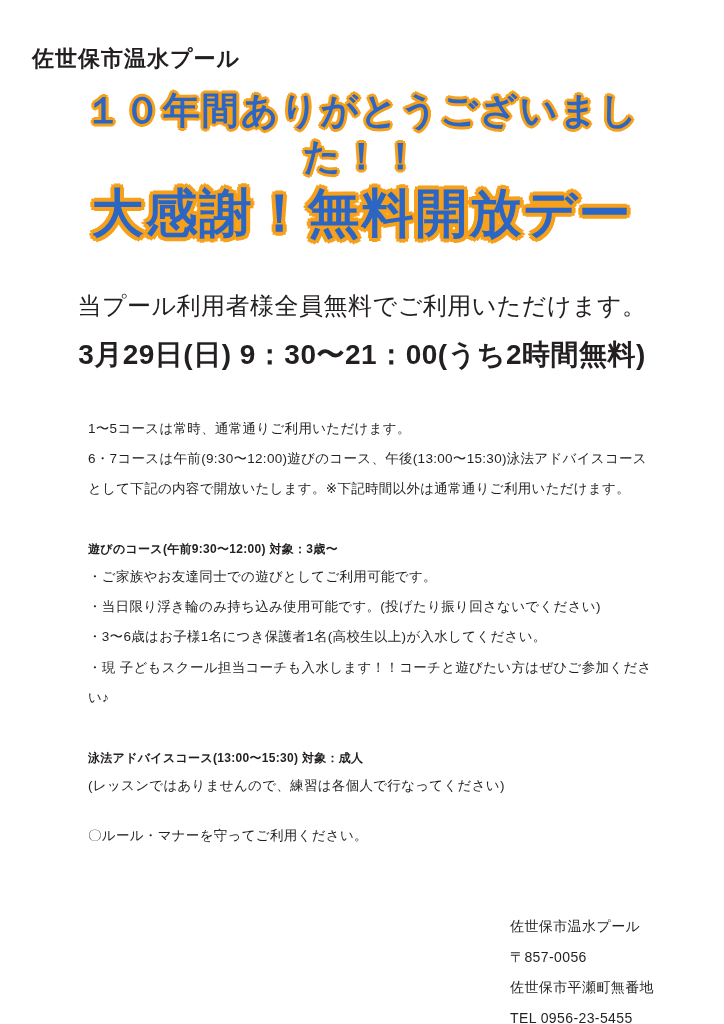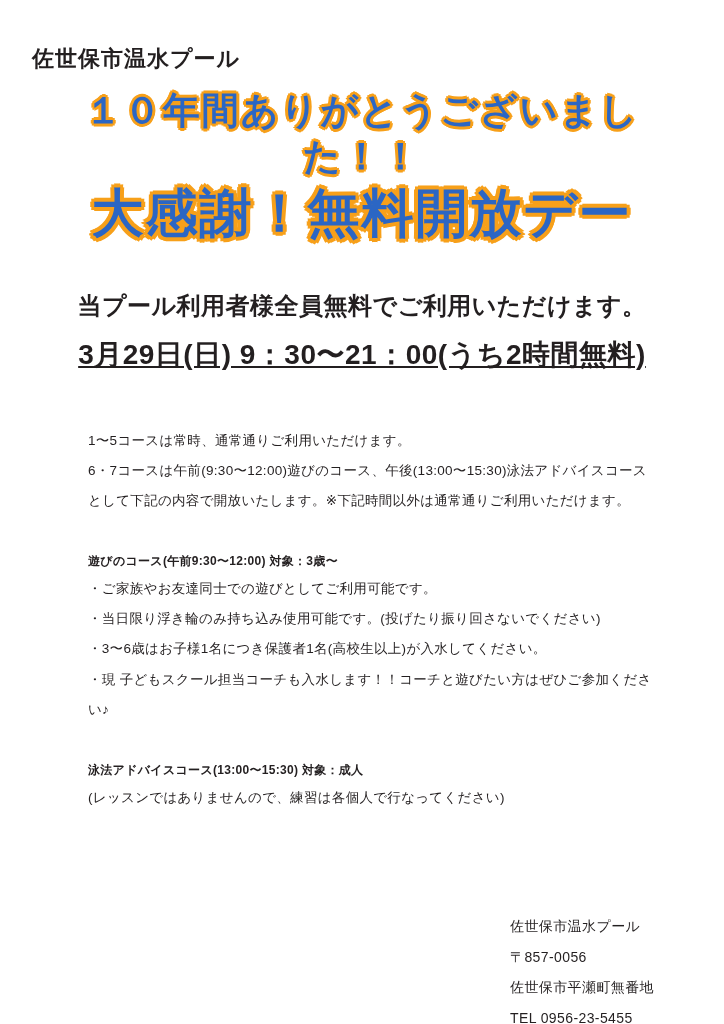--- a/index.html
+++ b/index.html
@@ -63,36 +63,35 @@
       -3px  3px 0 #f7a01a,  3px  3px 0 #f7a01a,
       -4px  0   0 #f7a01a,  4px  0   0 #f7a01a,
        0   -4px 0 #f7a01a,  0    4px 0 #f7a01a;
     line-height: 1.25;
   }
 
   
   .lead-1 {
     text-align: center;
     font-size: 24px;
-    font-weight: bold;
+    font-weight: normal;
     letter-spacing: 0.5px;
     margin-top: 44px;
   }
   .lead-2 {
     text-align: center;
     font-size: 28px;
     font-weight: bold;
     letter-spacing: 0.5px;
     margin-top: 14px;
-    text-decoration: underline;
   }
 
   
   .body-block {
-    margin-top: 52px;
+    margin-top: 40px;
     padding-left: 60px;
     padding-right: 40px;
   }
   .para {
     font-size: 13.5px;
     line-height: 2.25;
     letter-spacing: 0.3px;
     color: #231f20;
   }
   .section-head {
@@ -154,20 +153,21 @@
     <div class="bullet">・3〜6歳はお子様1名につき保護者1名(高校生以上)が入水してください。</div>
     <div class="bullet">・現 子どもスクール担当コーチも入水します！！コーチと遊びたい方はぜひご参加ください♪</div>
 
     <div class="spacer-sm"></div>
 
     <div class="section-head">泳法アドバイスコース(13:00〜15:30) 対象：成人</div>
     <div class="bullet">(レッスンではありませんので、練習は各個人で行なってください)</div>
 
     <div class="spacer-md"></div>
 
+    <div class="bullet">〇ルール・マナーを守ってご利用ください。</div>
 
   </div>
 
   <div class="footer">
     <div class="footer-line">佐世保市温水プール</div>
     <div class="footer-line">〒857-0056</div>
     <div class="footer-line">佐世保市平瀬町無番地</div>
     <div class="footer-line">TEL 0956-23-5455</div>
   </div>
 

